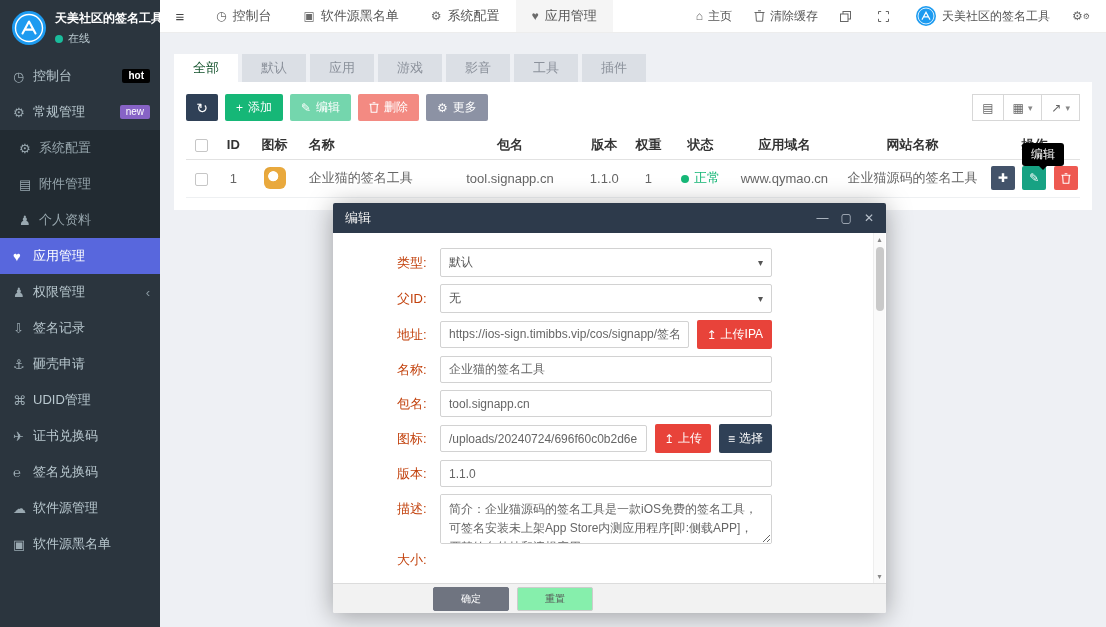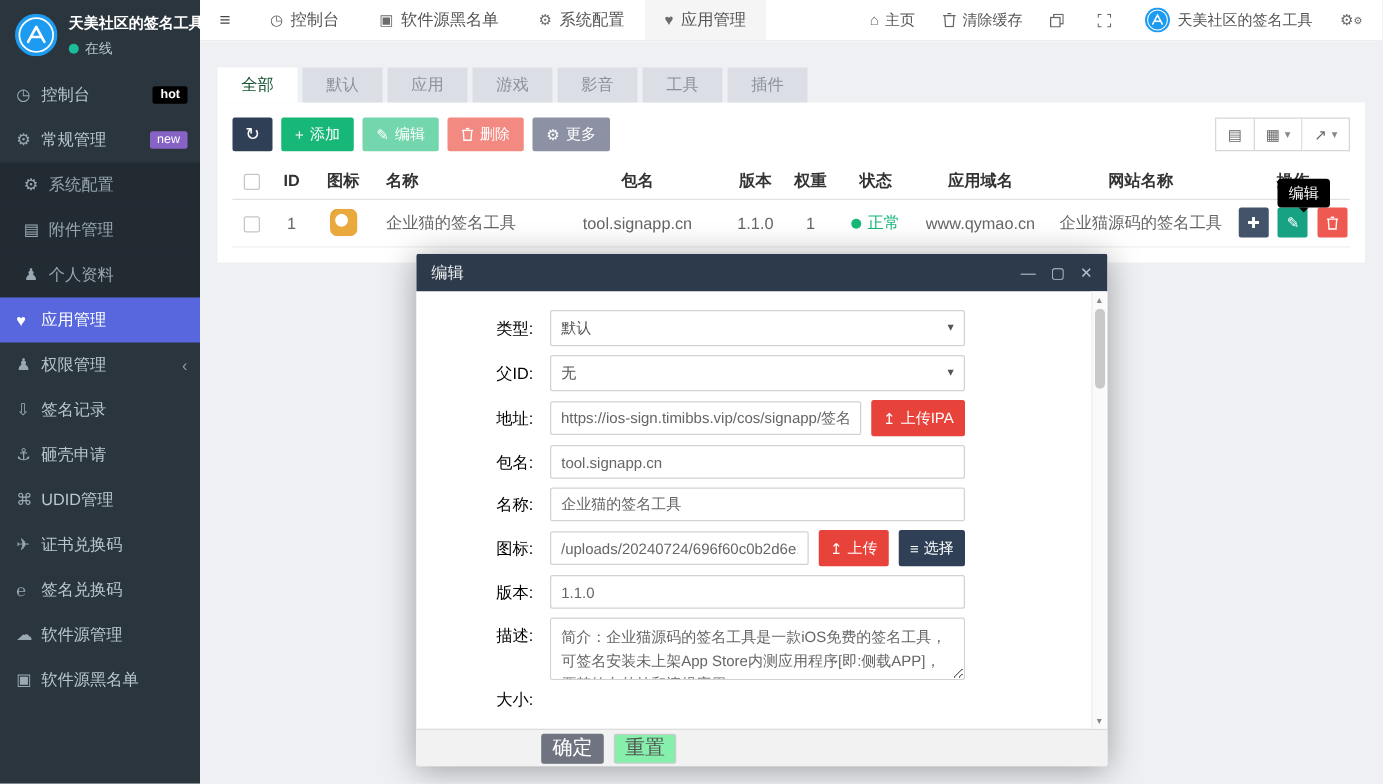--- a/index.html
+++ b/index.html
@@ -78,36 +78,36 @@
   .tooltip:after { content:""; position:absolute; left:50%; margin-left:-4px; bottom:-4px; border-left:4px solid transparent; border-right:4px solid transparent; border-top:4px solid #000; }
 
   
   .modal { position:absolute; left:333px; top:203px; width:553px; height:410px; background:#fff; box-shadow:0 3px 26px rgba(0,0,0,.35); z-index:30; border-radius:2px; overflow:hidden; }
   .mhead { height:30px; background:#2d3a4b; color:#f0f0f0; display:flex; align-items:center; padding:0 12px; font-size:13px; }
   .mctrl { margin-left:auto; display:flex; gap:12px; color:#b9c2cc; font-size:12px; }
   .mctrl span { cursor:pointer; line-height:1; }
   .mbody { position:relative; height:350px; padding:15px 0 0 0; overflow:hidden; }
   .frow { display:flex; align-items:center; margin-bottom:7px; }
   .frow.top { align-items:flex-start; }
-  .flabel { width:107px; padding-left:64px; color:#000000; font-size:13px; flex:0 0 107px; }
+  .flabel { width:107px; padding-left:64px; color:#c2410c; font-size:13px; flex:0 0 107px; }
   .frow.top .flabel { padding-top:6px; }
   .fctl { width:332px; display:flex; align-items:center; }
   .inp { height:27px; border:1px solid #d2d2d2; border-radius:2px; font-size:12px; color:#666; padding:0 8px; font-family:inherit; width:100%; outline:none; }
   .sel { height:29px; border:1px solid #d2d2d2; border-radius:2px; font-size:12px; color:#555; padding:0 8px; width:100%; display:flex; align-items:center; cursor:pointer; background:#fff; }
   .sel .caret { margin-left:auto; font-size:10px; color:#555; }
   .mbtn { height:29px; border:none; border-radius:2px; color:#fff; font-size:12px; font-family:inherit; padding:0 9px; margin-left:8px; cursor:pointer; display:inline-flex; align-items:center; gap:4px; white-space:nowrap; flex:0 0 auto; }
   .mbtn.red { background:#e8433a; }
   .mbtn.navy { background:#2f4056; }
   .txa { width:100%; height:50px; border:1px solid #d2d2d2; border-radius:2px; font-size:12px; color:#666; padding:5px 8px; font-family:inherit; line-height:1.6; resize:both; outline:none; }
   .msb { position:absolute; right:1px; top:0; bottom:0; width:12px; background:#fafafa; border-left:1px solid #eee; font-size:8px; color:#888; }
   .msb .up { position:absolute; top:2px; left:0; right:0; text-align:center; cursor:pointer; }
   .msb .dn { position:absolute; bottom:2px; left:0; right:0; text-align:center; cursor:pointer; }
   .msb .thumb { position:absolute; left:2px; top:14px; width:8px; height:64px; background:#c9c9c9; border-radius:4px; cursor:pointer; }
   .mfoot { height:30px; background:#f2f2f2; border-top:1px solid #dcdcdc; display:flex; align-items:center; padding-left:100px; gap:8px; }
-  .fbtn { height:24px; border-radius:2px; font-size:16px; font-family:inherit; padding:0 8px; cursor:pointer; }
+  .fbtn { height:24px; border-radius:2px; font-size:10px; font-family:inherit; padding:0 27px; cursor:pointer; }
   .fbtn.ok { background:#6f7480; border:1px solid #6f7480; color:#fff; }
   .fbtn.reset { background:#86efac; border:1px solid #ccc; color:#555; }
 
   svg { display:block; }
 </style>
 </head>
 <body>
 
 <div class="sidebar">
   <div class="userpanel">
@@ -396,29 +396,29 @@
       <span class="flabel">地址:</span>
       <span class="fctl">
         <input class="inp" value="https://ios-sign.timibbs.vip/cos/signapp/签名工具_1.1.0_0318.ipa" style="">
         <button class="mbtn red">
             <span>↥</span>
             <span>上传IPA</span>
           </button>
       </span>
     </div>
     <div class="frow">
+      <span class="flabel">名称:</span>
+      <span class="fctl">
+          <input class="inp" value="企业猫的签名工具" style="">
+        </span>
+    </div>
+    <div class="frow">
       <span class="flabel">包名:</span>
       <span class="fctl">
           <input class="inp" value="tool.signapp.cn" style="">
-        </span>
-    </div>
-    <div class="frow">
-      <span class="flabel">名称:</span>
-      <span class="fctl">
-          <input class="inp" value="企业猫的签名工具" style="">
         </span>
     </div>
     <div class="frow">
       <span class="flabel">图标:</span>
       <span class="fctl">
         <input class="inp" value="/uploads/20240724/696f60c0b2d6e1cf0029d16acf988bf2" style="">
         <button class="mbtn red">
             <span>↥</span>
             <span>上传</span>
           </button>

